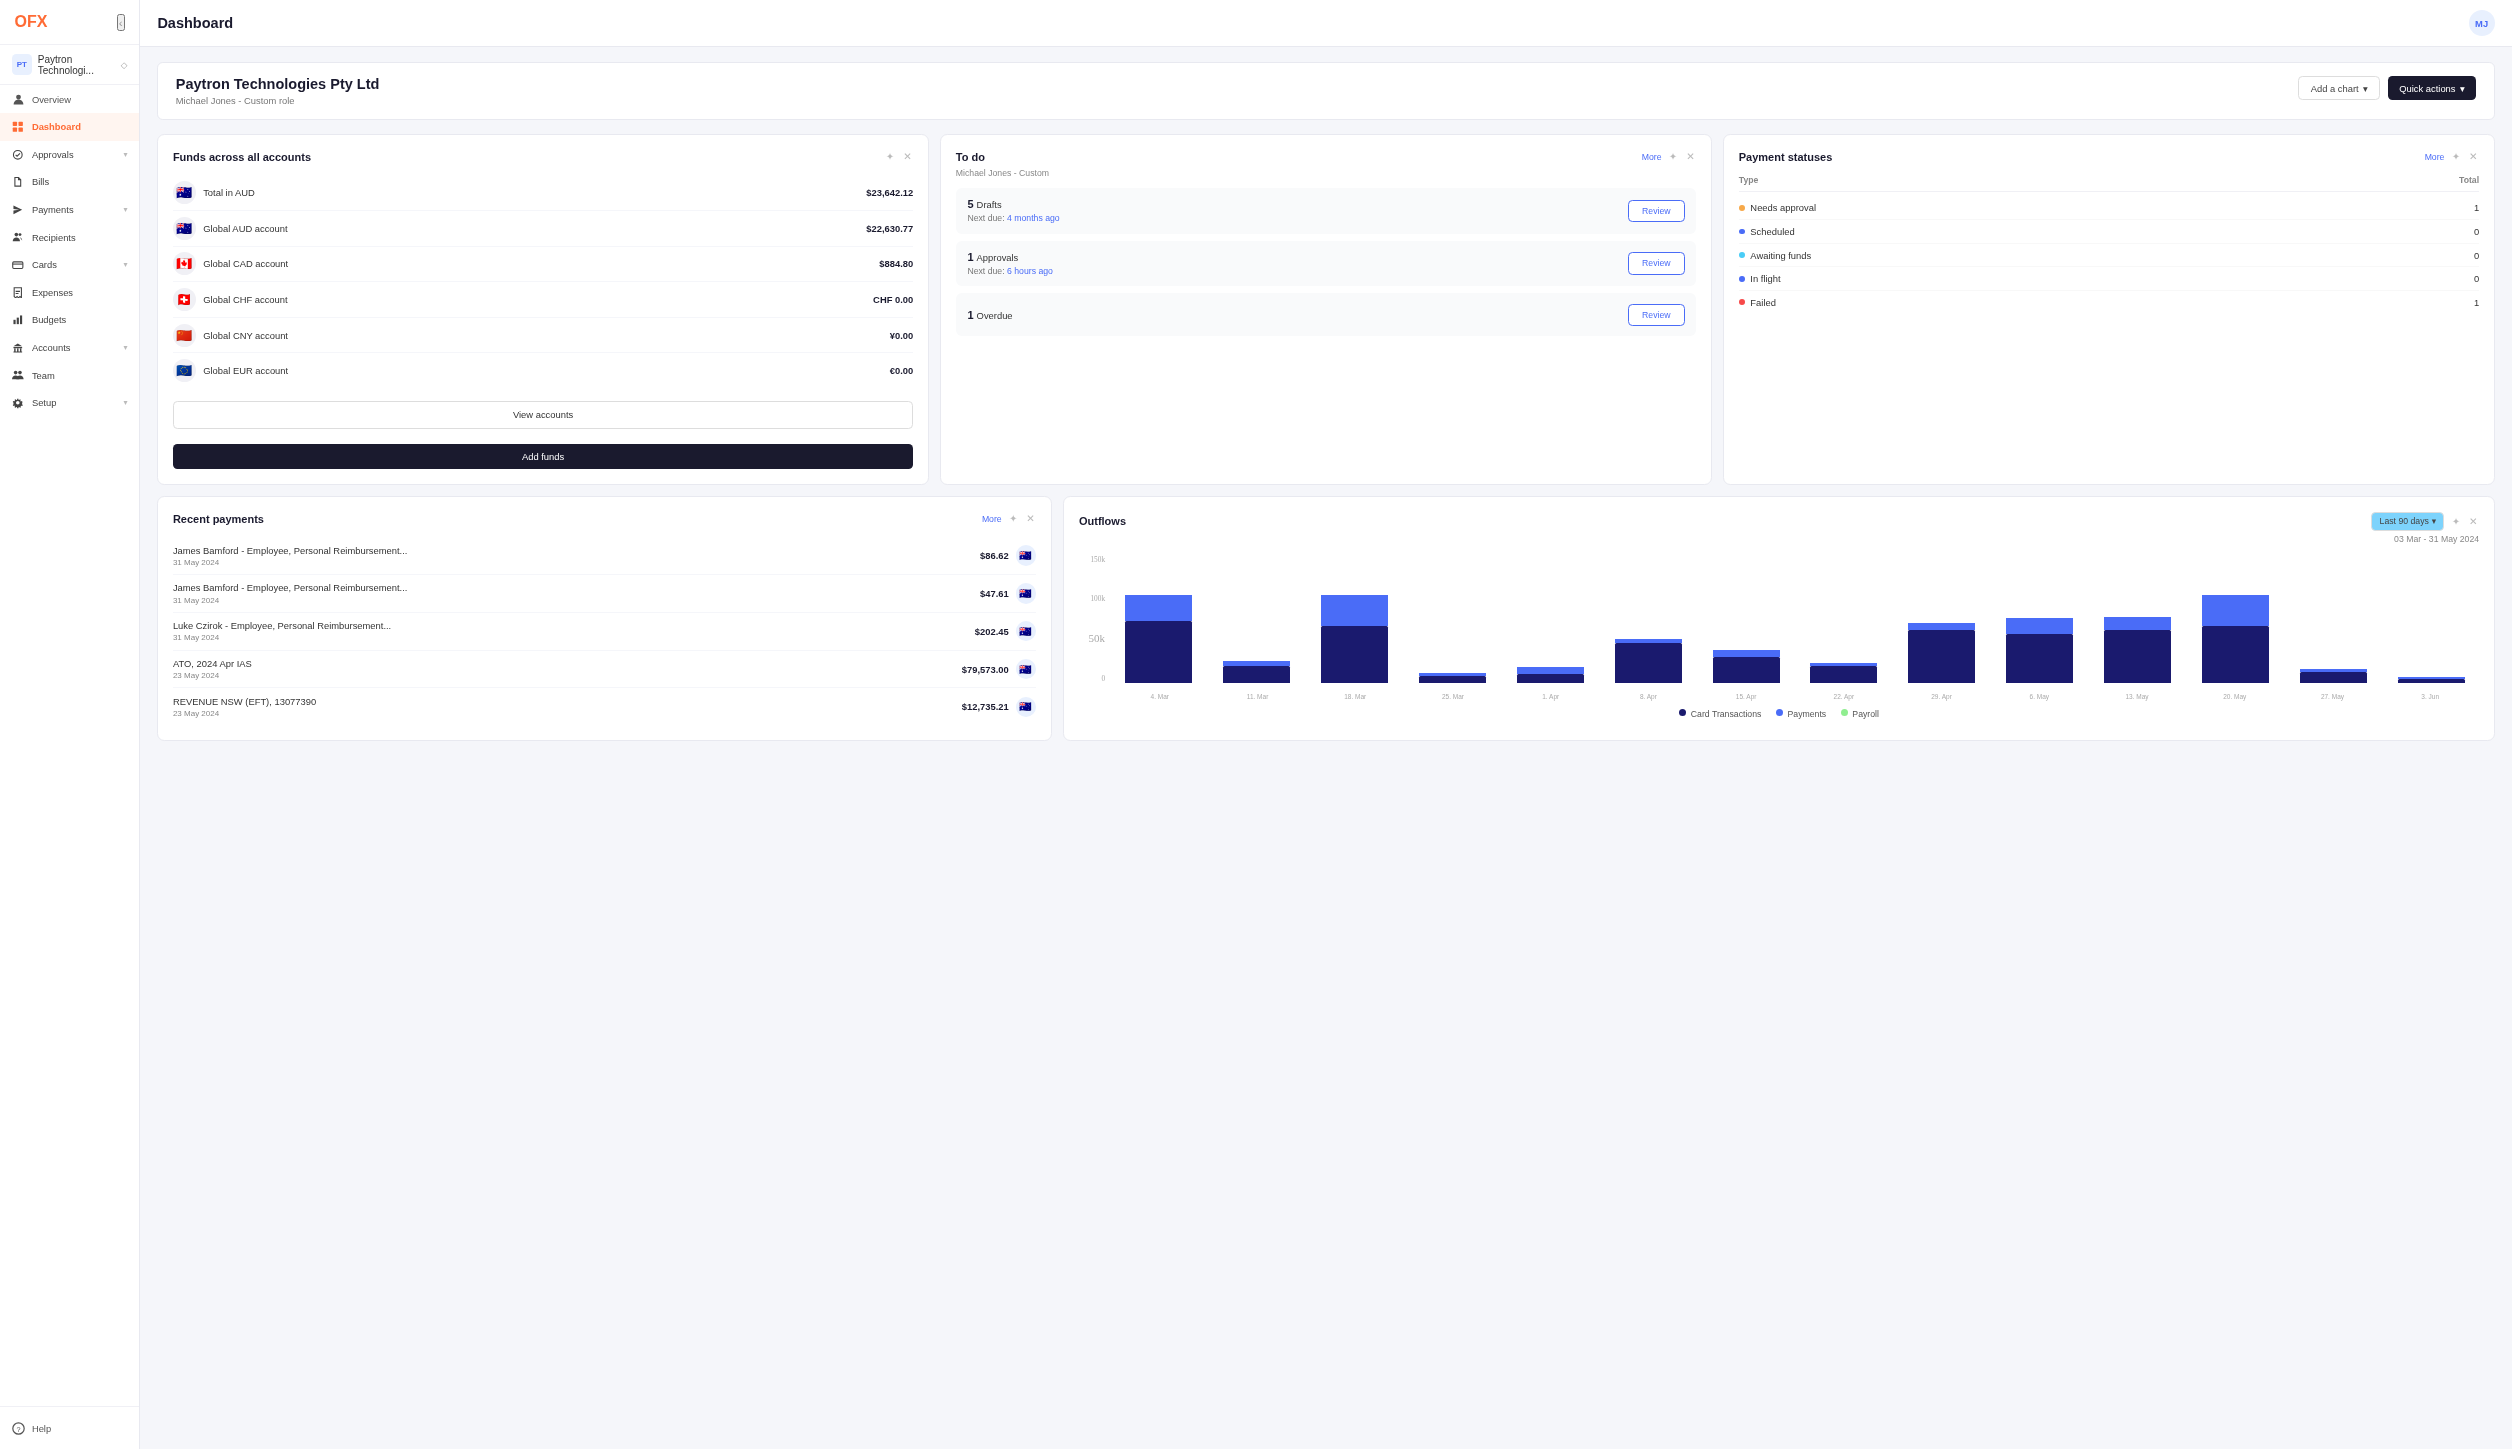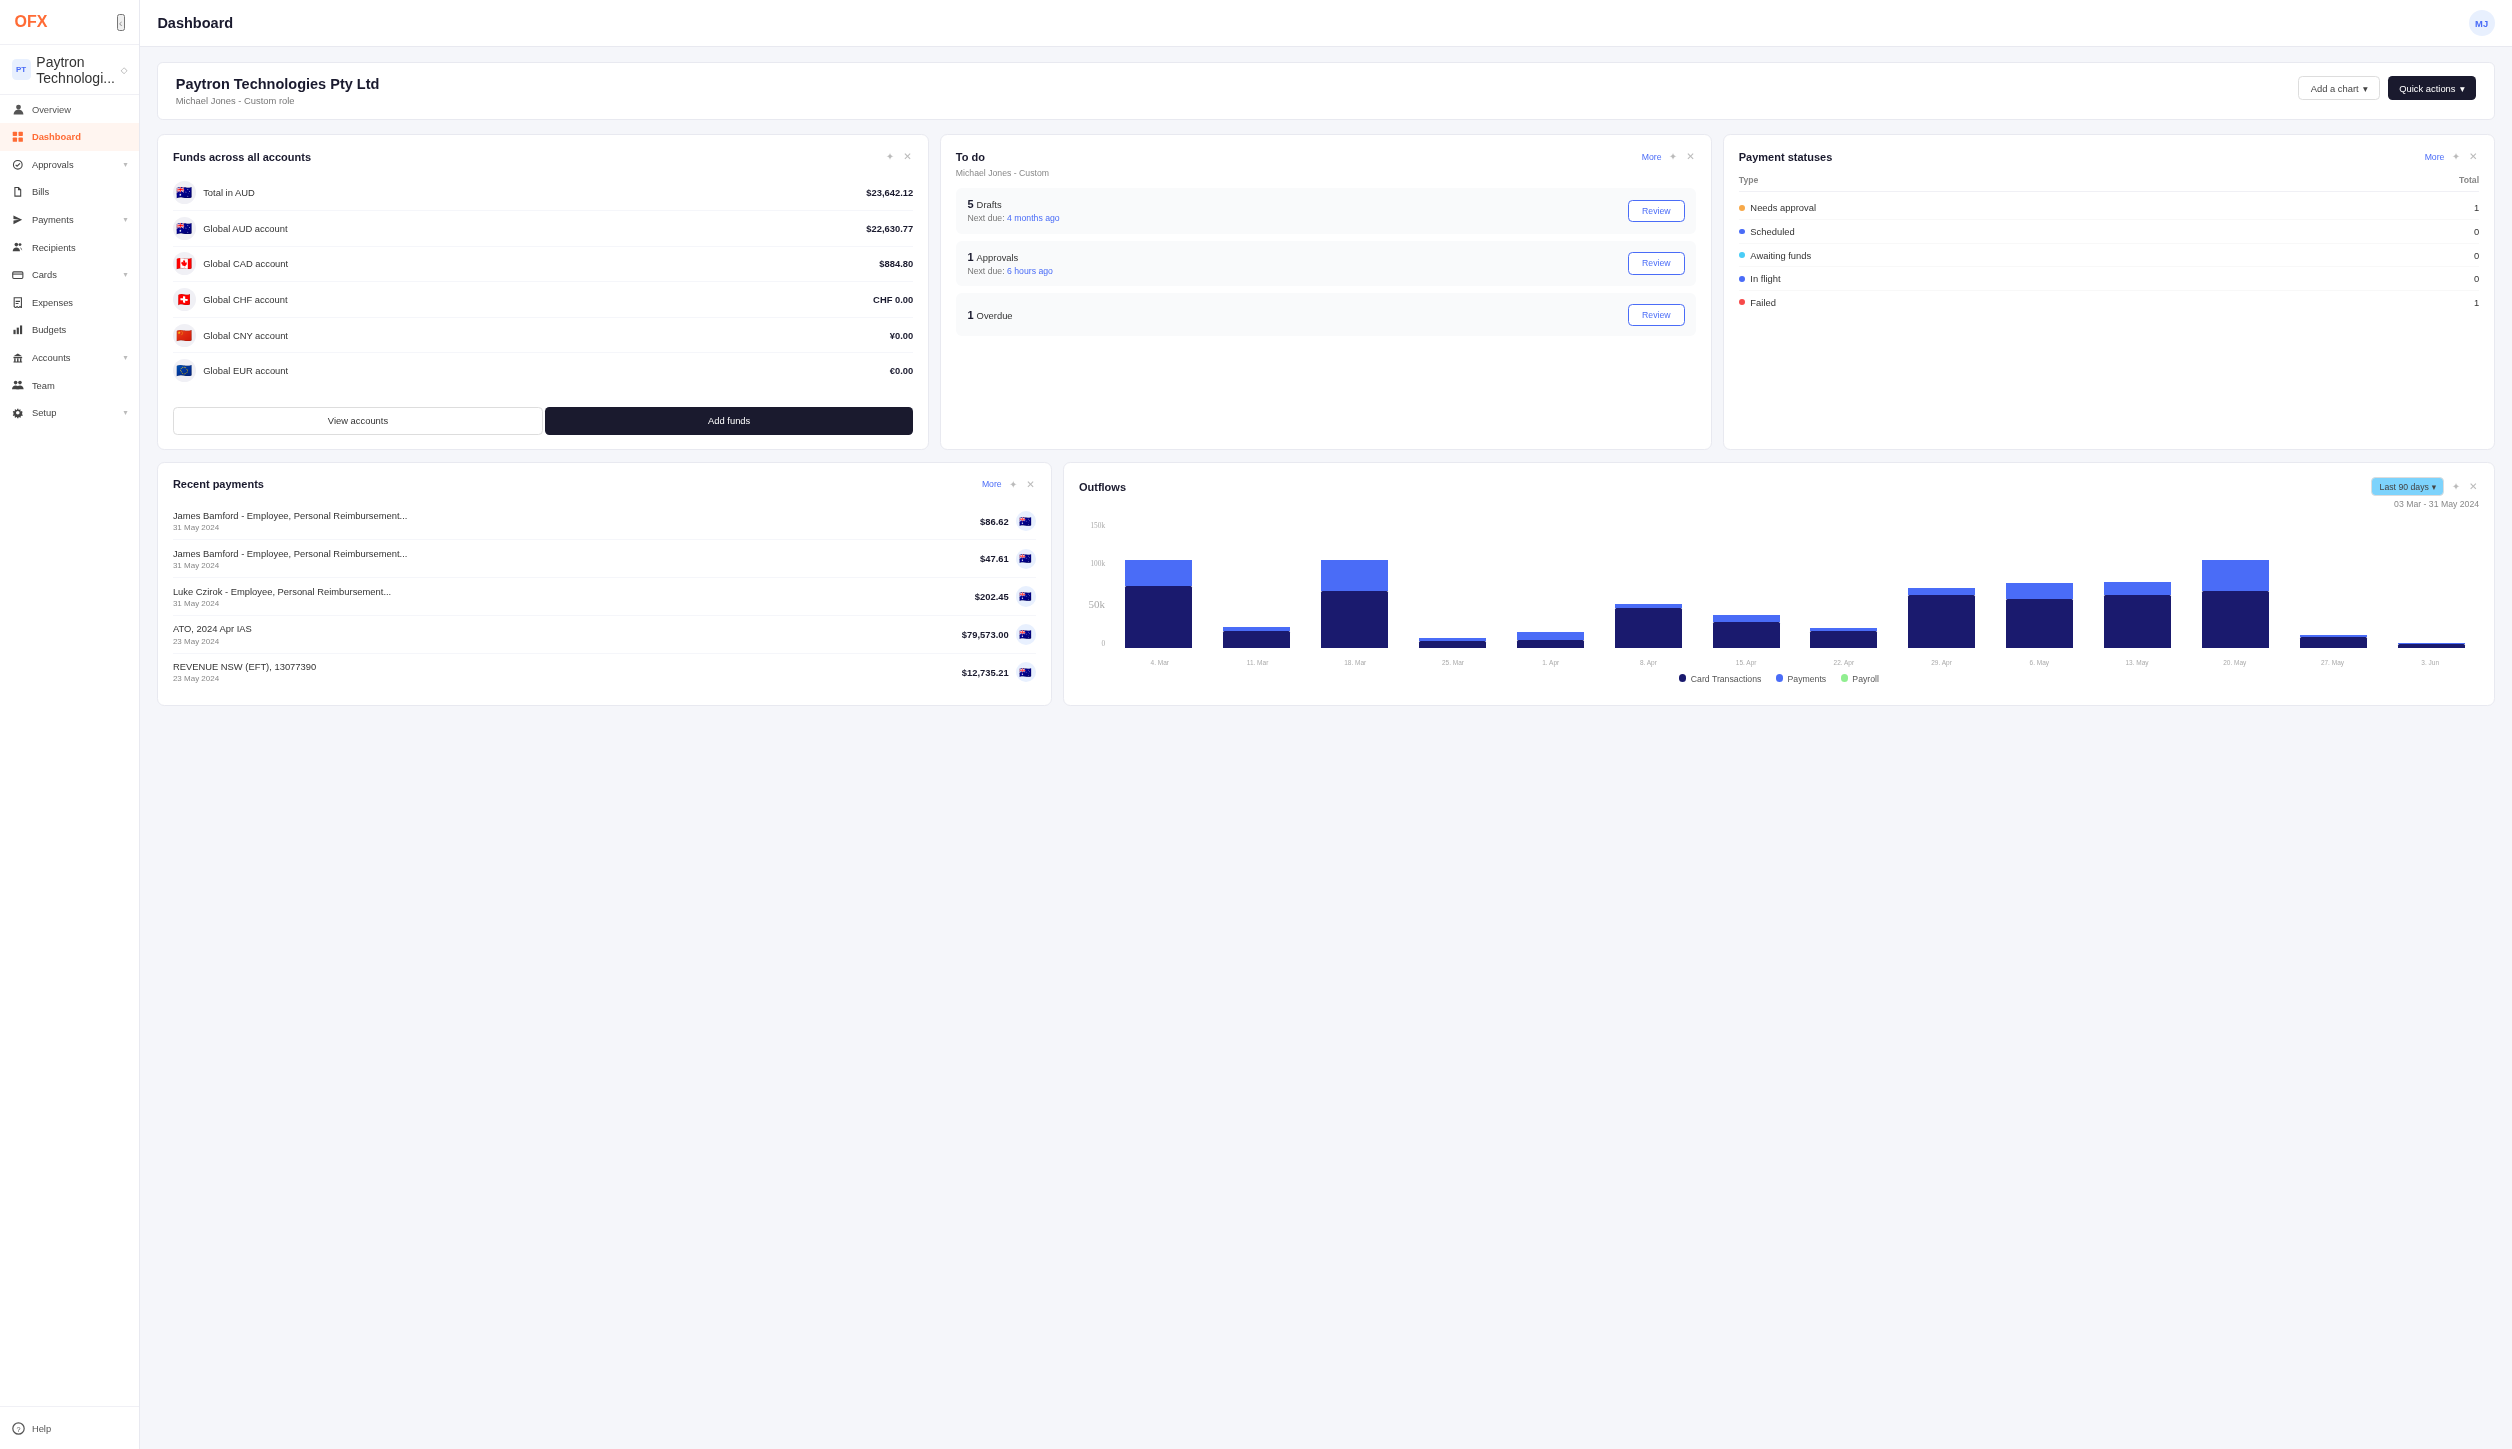--- a/index.html
+++ b/index.html
@@ -5,21 +5,21 @@
     * { box-sizing: border-box; margin: 0; padding: 0; }
     body { font-family: -apple-system, BlinkMacSystemFont, 'Segoe UI', sans-serif; background: #f5f6fa; color: #1a1a2e; font-size: 10.2px; display: flex; height: 100vh; overflow: hidden; }
 
     
     .sidebar { width: 140px; background: #fff; border-right: 0.7px solid #e8e9f0; display: flex; flex-direction: column; flex-shrink: 0; height: 100vh; overflow-y: auto; }
     .sidebar-logo { padding: 13px 14.5px; display: flex; align-items: center; justify-content: space-between; border-bottom: 0.7px solid #f0f0f5; }
     .ofx-logo { font-weight: 800; font-size: 16px; color: #ff6b35; }
     .sidebar-collapse-btn { color: #999; cursor: pointer; font-size: 11.6px; }
     .sidebar-org { display: flex; align-items: center; gap: 5.8px; padding: 8.7px 11.6px; cursor: pointer; border-bottom: 0.7px solid #f0f0f5; }
     .sidebar-org-icon { width: 20.4px; height: 20.4px; background: #e8f0fe; border-radius: 4.4px; display: flex; align-items: center; justify-content: center; font-size: 8px; color: #4a6cf7; font-weight: 600; }
-    .sidebar-org-name { font-size: 14px; font-weight: 500; color: #333; flex: 1; }
+    .sidebar-org-name { font-size: 10px; font-weight: 500; color: #333; flex: 1; }
     .sidebar-org-chevron { color: #999; font-size: 8.7px; }
     .sidebar-overview { display: flex; align-items: center; gap: 7.3px; padding: 7.3px 11.6px; cursor: pointer; color: #555; font-size: 9.4px; }
     .sidebar-item { display: flex; align-items: center; gap: 7.3px; padding: 7.3px 11.6px; cursor: pointer; color: #444; font-size: 9.4px; border-radius: 0; transition: background 0.15s; }
     .sidebar-item.active { background: #fff5f0; color: #ff6b35; font-weight: 600; }
     .sidebar-item-icon { width: 13px; height: 13px; display: flex; align-items: center; justify-content: center; flex-shrink: 0; }
     .sidebar-item-label { flex: 1; }
     .sidebar-item-chevron { color: #bbb; font-size: 8px; }
     .sidebar-footer { margin-top: auto; padding: 8.7px 11.6px; border-top: 0.7px solid #f0f0f5; }
     .sidebar-help { display: flex; align-items: center; gap: 7.3px; color: #555; font-size: 9.4px; cursor: pointer; padding: 5.8px 0; }
 
@@ -50,21 +50,21 @@
     .card-actions { display: flex; align-items: center; gap: 5.8px; }
     .card-action-btn { background: none; border: none; cursor: pointer; color: #bbb; font-size: 10.2px; padding: 1.5px; }
 
     
     .account-row { display: flex; align-items: center; justify-content: space-between; padding: 5.8px 0; border-bottom: 0.7px solid #f5f6fa; }
     .account-row:last-child { border-bottom: none; }
     .account-row-left { display: flex; align-items: center; gap: 7.3px; }
     .flag-icon { width: 23px; height: 23px; border-radius: 50%; overflow: hidden; display: flex; align-items: center; justify-content: center; font-size: 13px; background: #f0f0f5; flex-shrink: 0; }
     .account-name { font-size: 9.4px; color: #333; }
     .account-amount { font-size: 9.4px; font-weight: 600; color: #1a1a2e; }
-    .account-buttons { display: flex; gap: 2px; margin-top: 19px; }
+    .account-buttons { display: flex; gap: 15px; margin-top: 13px; flex-direction: column; }
     .btn-view { flex: 1; padding: 7.3px; border: 1.1px solid #ddd; background: #fff; border-radius: 4.4px; font-size: 9.4px; color: #333; cursor: pointer; font-weight: 500; }
     .btn-add { flex: 1; padding: 7.3px; background: #1a1a2e; border: none; border-radius: 4.4px; font-size: 9.4px; color: #fff; cursor: pointer; font-weight: 500; }
 
     
     .todo-subtitle { font-size: 8.7px; color: #888; margin-top: -7.3px; margin-bottom: 10.2px; }
     .todo-row { display: flex; align-items: center; justify-content: space-between; padding: 10.2px 11.6px; background: #f9fafb; border-radius: 5.8px; margin-bottom: 7.3px; }
     .todo-left .todo-count { font-size: 11px; font-weight: 700; color: #1a1a2e; }
     .todo-left .todo-label { font-size: 9.4px; color: #333; display: inline; }
     .todo-left .todo-due { font-size: 8.7px; color: #777; margin-top: 2.9px; }
     .todo-left .todo-due-link { color: #4a6cf7; cursor: pointer; }

